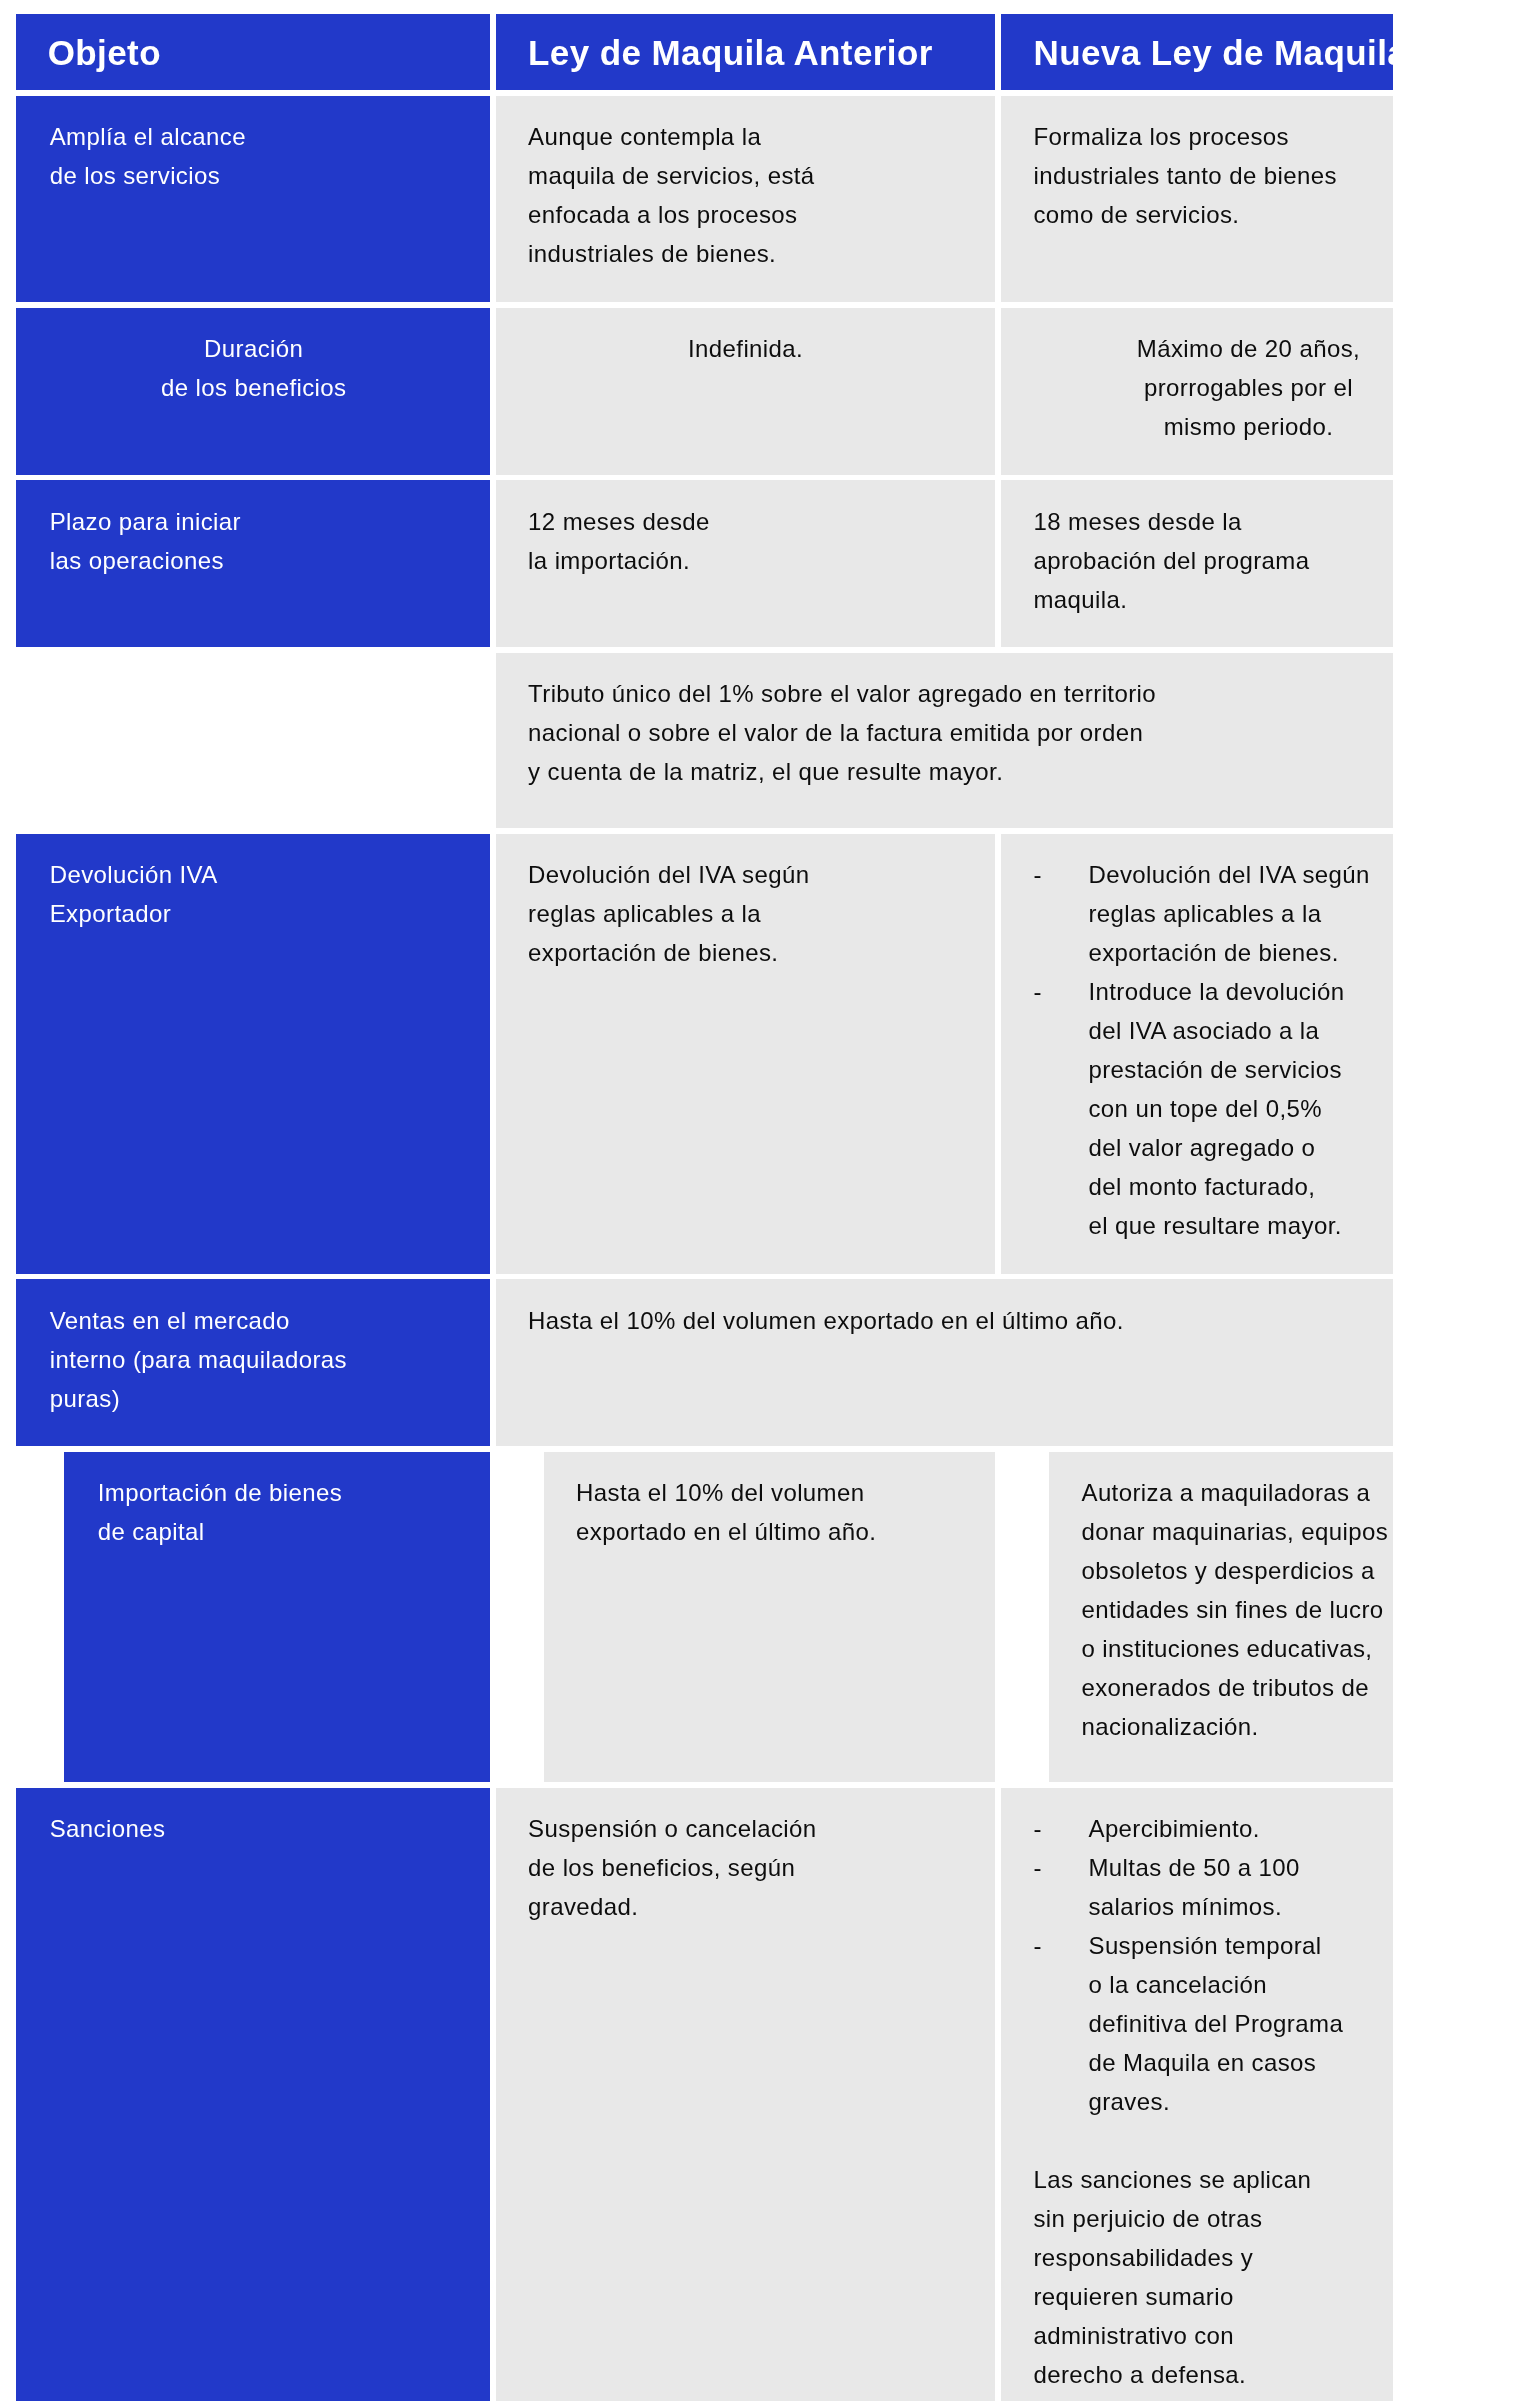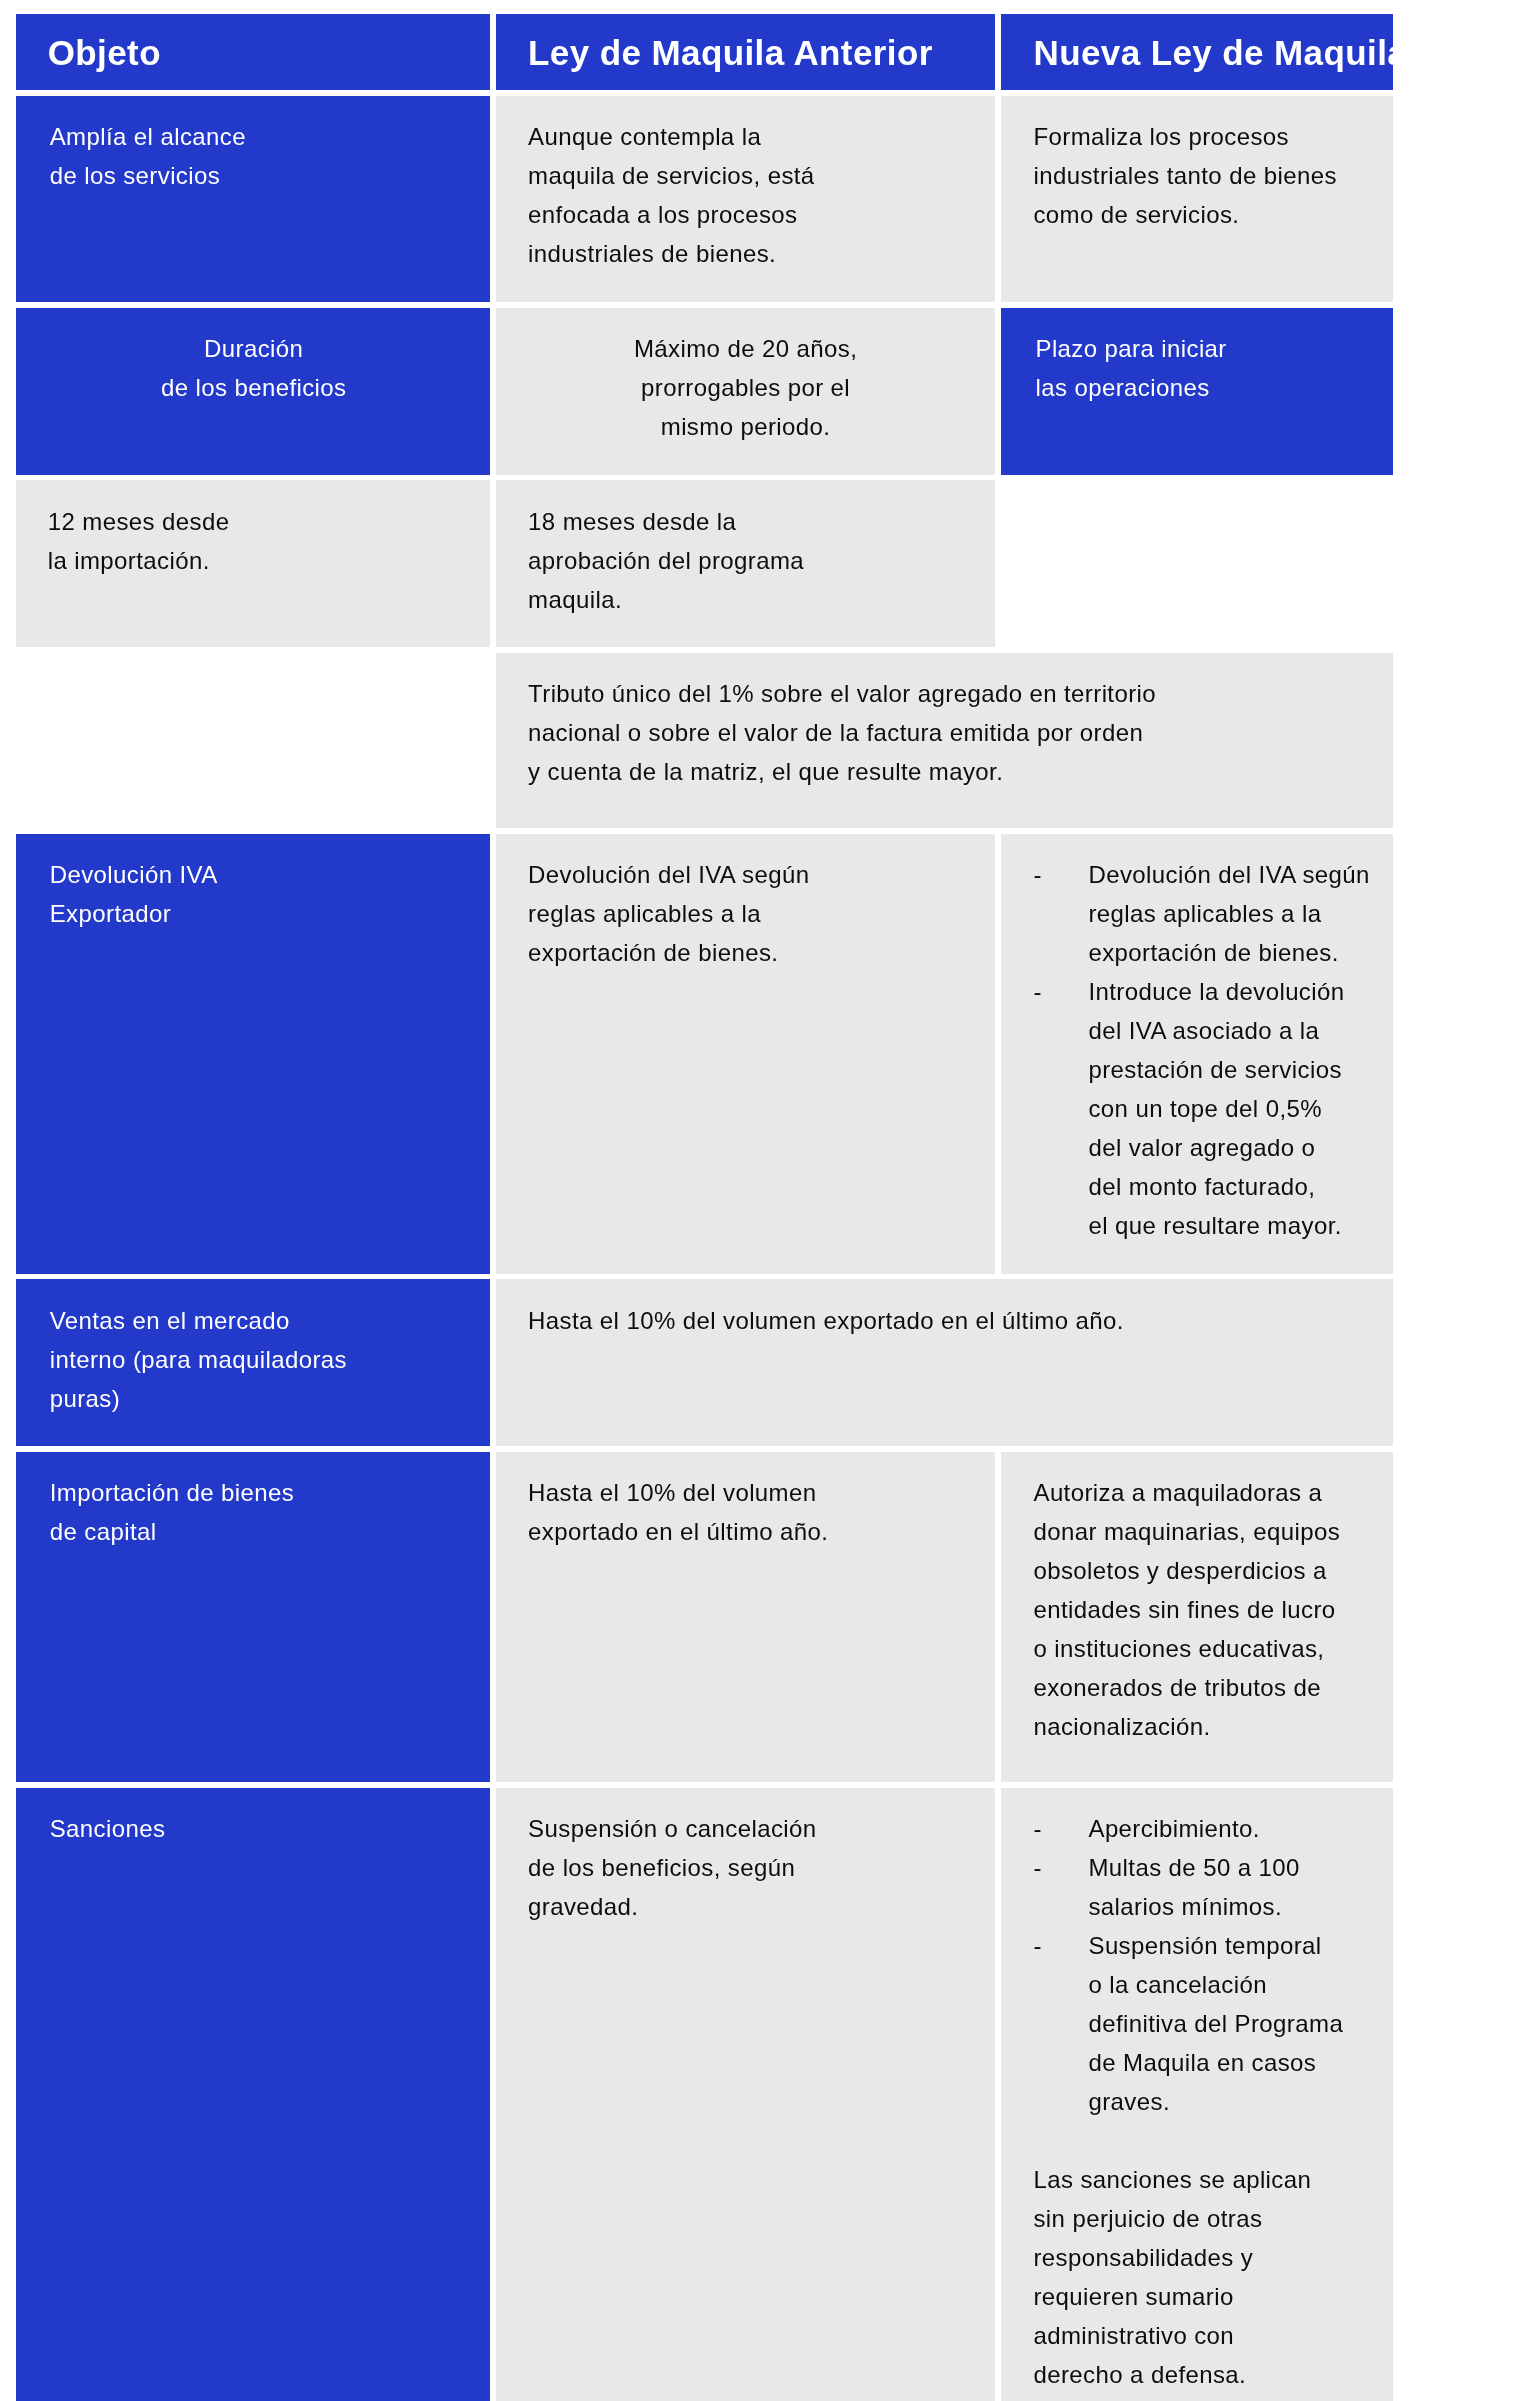--- a/index.html
+++ b/index.html
@@ -52,21 +52,21 @@
   .merged { grid-column: 2 / 4; }
 
   
   .h-head { min-height: 76px; }
   .h-r1 { min-height: 204px; }
   .h-r2 { min-height: 156px; text-align: center; }
   .h-r3 { min-height: 161px; }
   .h-r4 { min-height: 175px; }
   .h-r5 { min-height: 436px; }
   .h-r6 { min-height: 151px; }
-  .h-r7 { min-height: 330px; }
+  .h-r7 { min-height: 330px; margin-left: 48px; }
   .h-r8 { min-height: 636px; }
 
   .bullet { display: flex; }
   .bullet .dash { flex: 0 0 55px; }
   .bullet .btext { flex: 1; white-space: pre-line; }
   .note { margin-top: 39px; white-space: pre-line; }
 </style>
 </head>
 <body>
 
@@ -88,20 +88,21 @@
     <div class="cell pre h-r1">Aunque contempla la
 maquila de servicios, está
 enfocada a los procesos
 industriales de bienes.</div>
     <div class="cell pre h-r1">Formaliza los procesos
 industriales tanto de bienes
 como de servicios.</div>
 
     <div class="cell label pre h-r2">Duración
 de los beneficios</div>
+    <div class="cell pre h-r2">Indefinida.</div>
     <div class="cell pre h-r2">Máximo de 20 años,
 prorrogables por el
 mismo periodo.</div>
 
     <div class="cell label pre h-r3">Plazo para iniciar
 las operaciones</div>
     <div class="cell pre h-r3">12 meses desde
 la importación.</div>
     <div class="cell pre h-r3">18 meses desde la
 aprobación del programa

